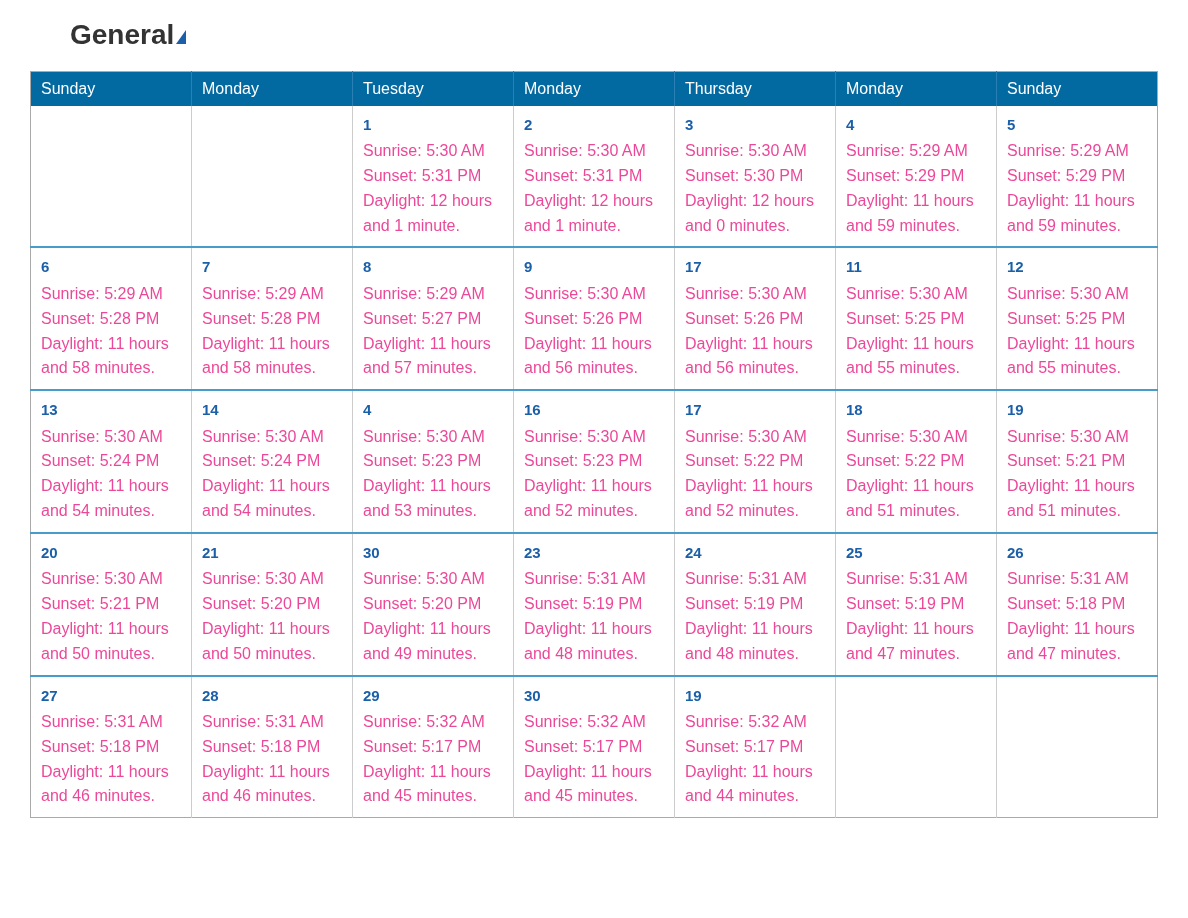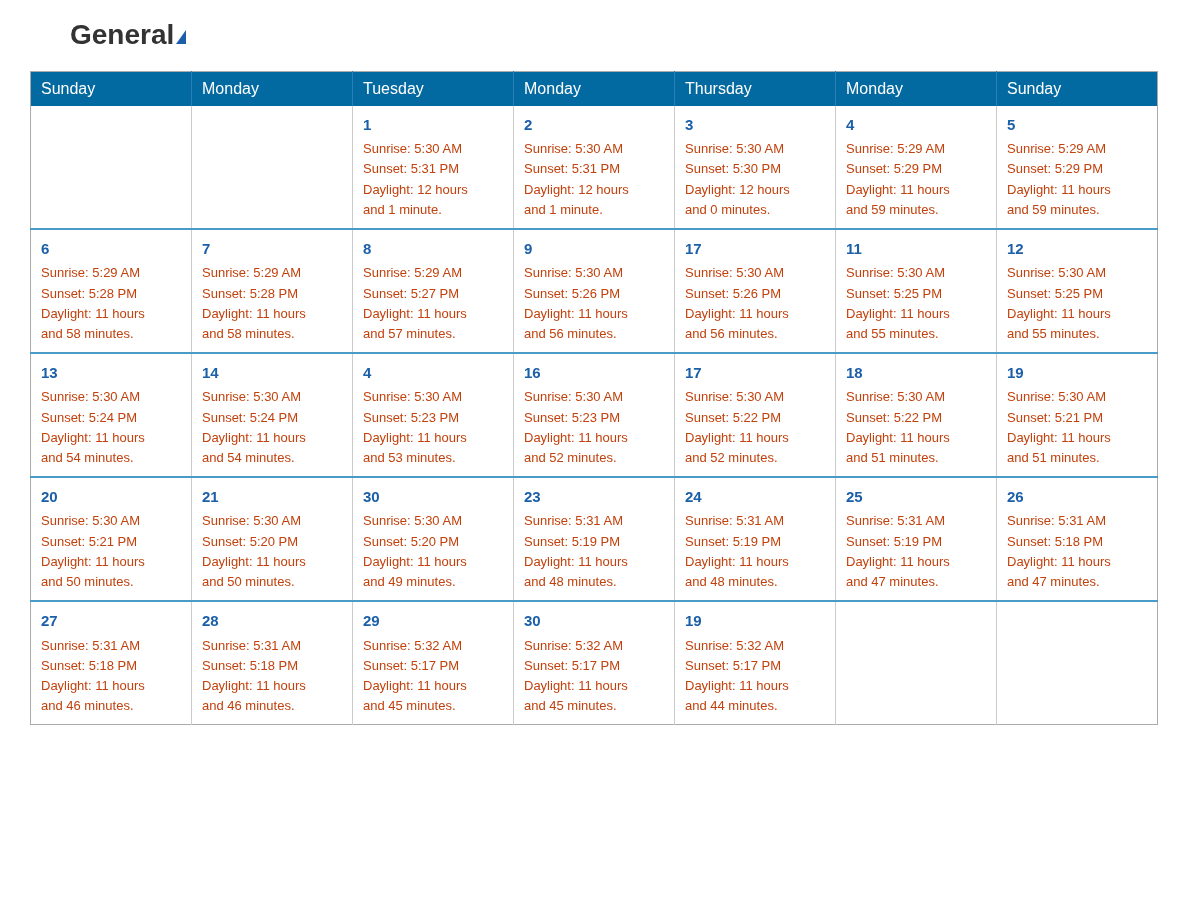--- a/index.html
+++ b/index.html
@@ -89,22 +89,22 @@
       border-bottom: none;
     }
     .day-number {
       font-size: 15px;
       font-weight: bold;
       color: #1a5fa8;
       display: block;
       margin-bottom: 3px;
     }
     .day-info {
-      font-size: 13px;
-      color: #c2410c;
+      font-size: 16px;
+      color: #ec4899;
       line-height: 1.55;
     }
     .empty-cell {
       background: #fff;
     }
   </style>
 </head>
 <body>
 
 <div class="header">

